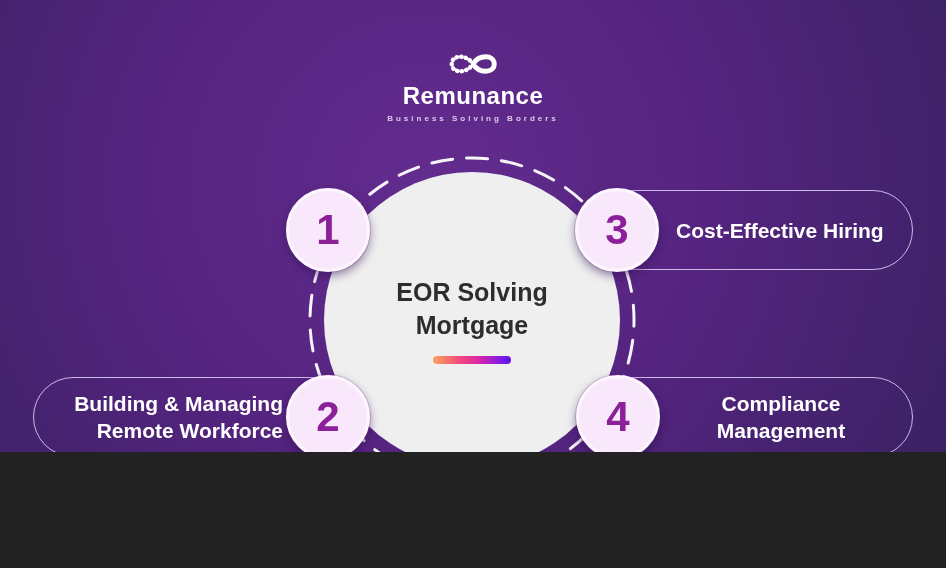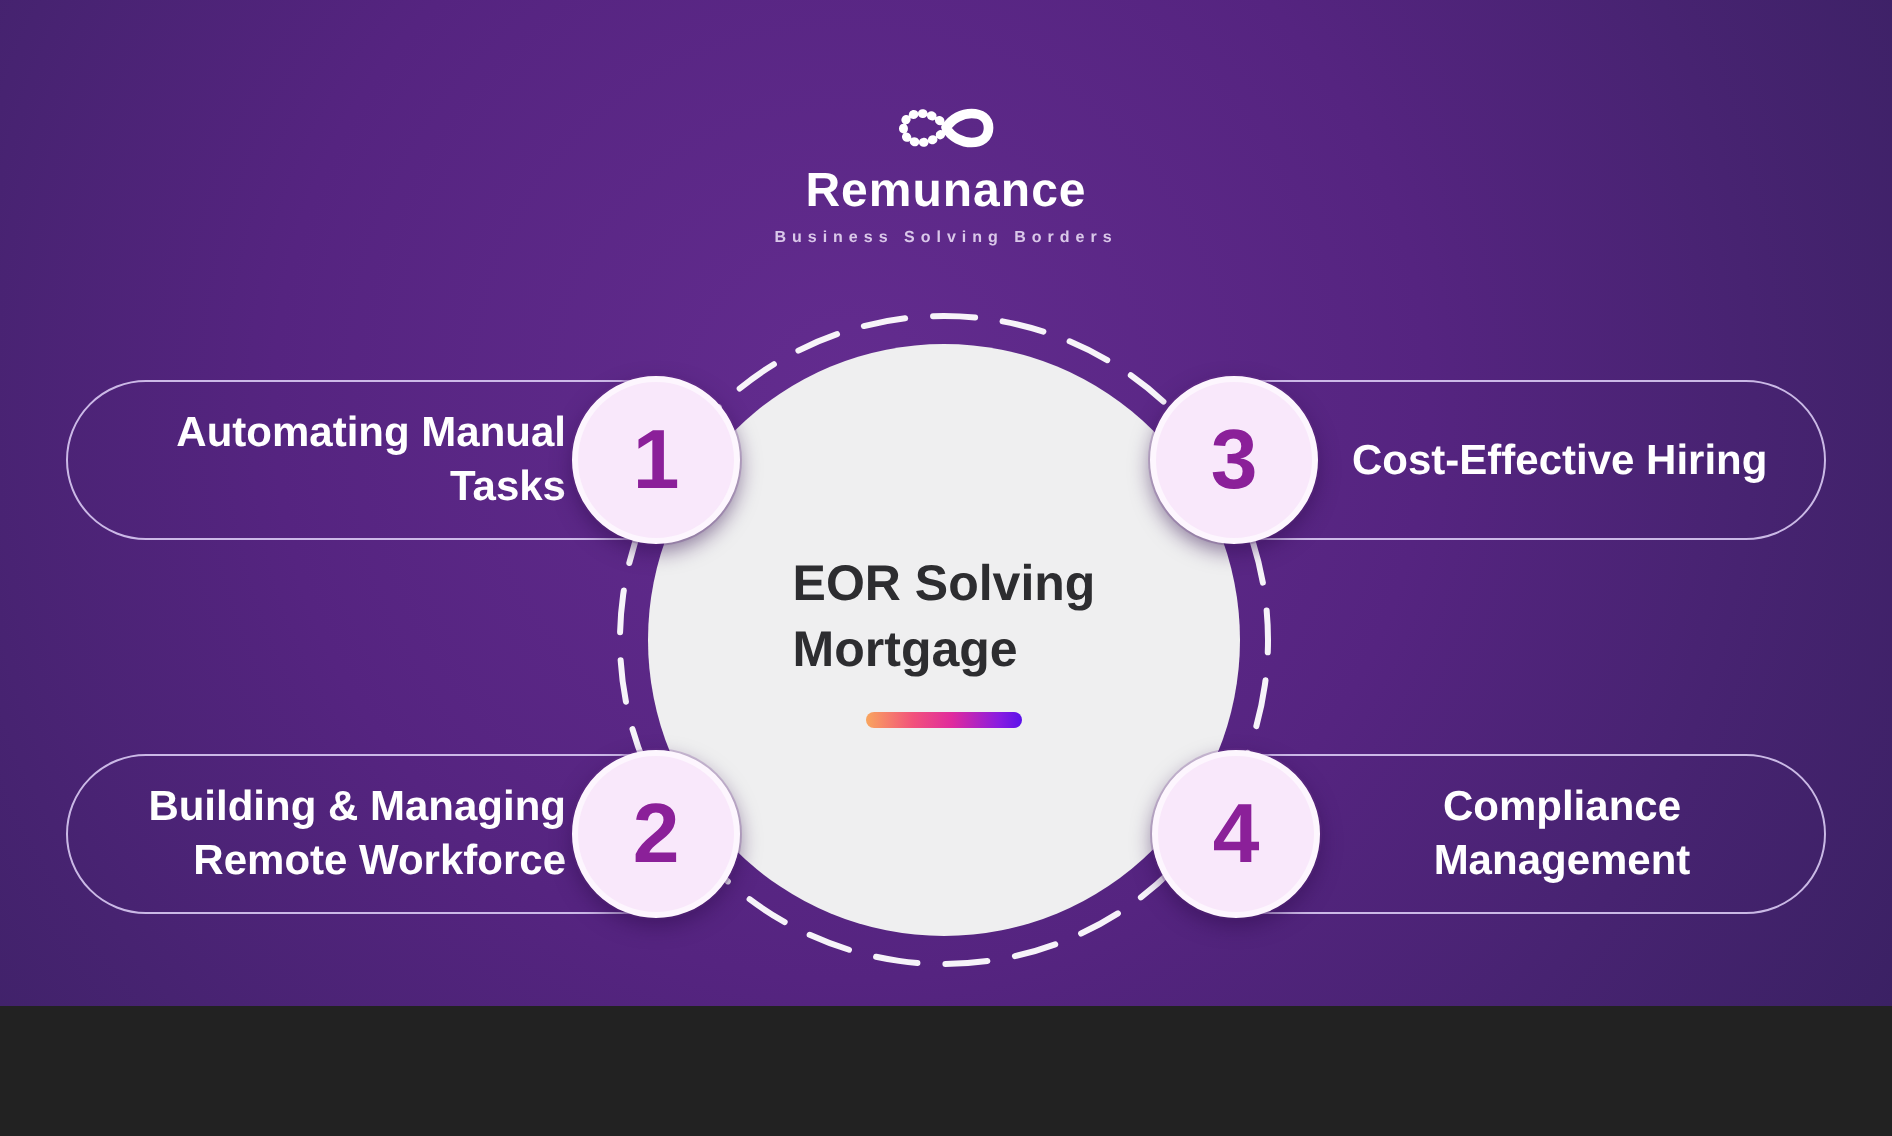--- a/index.html
+++ b/index.html
@@ -1,18 +1,18 @@
 <!DOCTYPE html>
 <html><head>
 <meta charset="utf-8">
 <style>
   html,body{margin:0;padding:0;background:#222;}
   .canvas{
     position:relative;
-    width:946px;height:503px;
+    width:946px;height:452px;
     overflow:hidden;
     font-family:"Liberation Sans","DejaVu Sans",sans-serif;
     background:
       radial-gradient(circle at 45% 40%, #632c8f 0%, #552480 48%, #472371 75%, #3b2164 100%);
   }
 
   
   .logo{
     position:absolute;top:48px;left:0;width:100%;
     display:flex;flex-direction:column;align-items:center;
@@ -28,20 +28,21 @@
   }
 
   
   .ring-svg{position:absolute;left:0;top:0;z-index:1;}
 
   
   .center-circle{
     position:absolute;left:324px;top:172px;width:296px;height:296px;
     border-radius:50%;background:#efeff0;z-index:3;
     display:flex;flex-direction:column;align-items:center;justify-content:center;
+    text-align:center;
   }
   .center-title{
     margin:0;font-size:25px;line-height:33px;font-weight:700;color:#2d2d30;
   }
   .center-title span{display:block;}
   .grad-bar{
     width:78px;height:8px;border-radius:4px;margin-top:14px;
     background:linear-gradient(90deg,#f9a55e 0%,#f2527b 30%,#e02b9d 55%,#8a1ce0 85%,#5b11ea 100%);
   }
 
@@ -90,23 +91,20 @@
   </header>
 
   <div class="center-circle">
     <h1 class="center-title">
       <span>EOR Solving</span>
       <span>Mortgage</span>
     </h1>
     <div class="grad-bar"></div>
   </div>
 
-  <div class="pill pill-tl">
-    <span>Automating Manual Tasks</span>
-  </div>
   <div class="pill pill-bl">
     <span>Building &amp; Managing Remote Workforce</span>
   </div>
   <div class="pill pill-tr">
     <span>Cost-Effective Hiring</span>
   </div>
   <div class="pill pill-br">
     <span>Compliance Management</span>
   </div>
 

